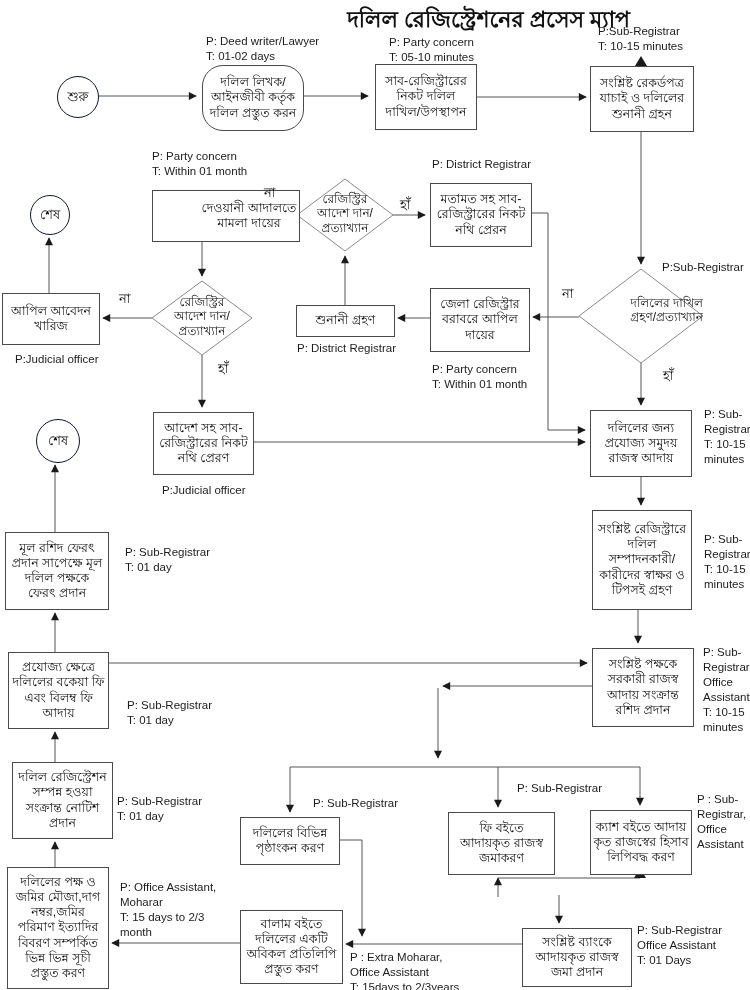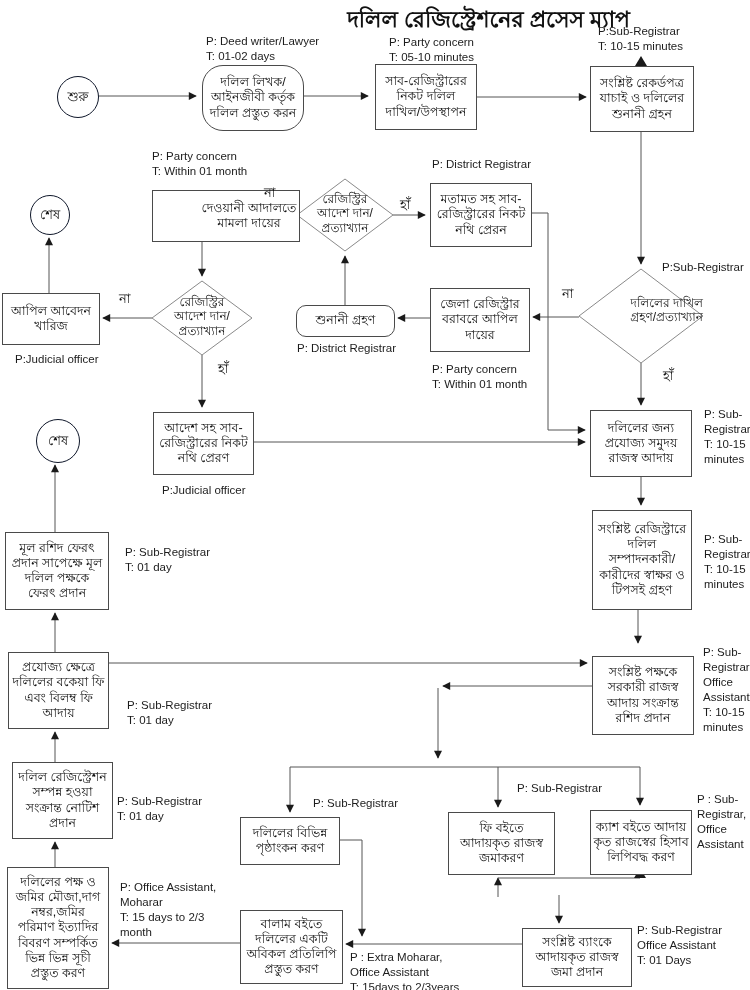--- a/index.html
+++ b/index.html
@@ -112,21 +112,21 @@
     </div>
   <div class="box" style="left:430px;top:183px;width:100px;height:62px;">
       <span>মতামত সহ সাব-
 রেজিস্ট্রারের নিকট
 নথি প্রেরন</span>
     </div>
   <div class="box" style="left:152px;top:190px;width:100px;height:50px;padding-left:46px;">
       <span>দেওয়ানী আদালতে
 মামলা দায়ের</span>
     </div>
-  <div class="box" style="left:296px;top:305px;width:97px;height:30px;border-radius:10px;">
+  <div class="box" style="left:296px;top:305px;width:97px;height:30px;">
       <span>শুনানী গ্রহণ</span>
     </div>
   <div class="box" style="left:430px;top:288px;width:98px;height:62px;">
       <span>জেলা রেজিস্ট্রার
 বরাবরে আপিল
 দায়ের</span>
     </div>
   <div class="box" style="left:2px;top:293px;width:96px;height:50px;">
       <span>আপিল আবেদন
 খারিজ</span>
@@ -141,21 +141,21 @@
 প্রযোজ্য সমুদয়
 রাজস্ব আদায়</span>
     </div>
   <div class="box" style="left:592px;top:510px;width:98px;height:98px;">
       <span>সংশ্লিষ্ট রেজিস্ট্রারে
 দলিল
 সম্পাদনকারী/
 কারীদের স্বাক্ষর ও
 টিপসই গ্রহণ</span>
     </div>
-  <div class="box" style="left:592px;top:648px;width:100px;height:77px;margin-top:8px;">
+  <div class="box" style="left:592px;top:648px;width:100px;height:77px;">
       <span>সংশ্লিষ্ট পক্ষকে
 সরকারী রাজস্ব
 আদায় সংক্রান্ত
 রশিদ প্রদান</span>
     </div>
   <div class="box" style="left:5px;top:532px;width:102px;height:76px;">
       <span>মূল রশিদ ফেরৎ
 প্রদান সাপেক্ষে মূল
 দলিল পক্ষকে
 ফেরৎ প্রদান</span>

